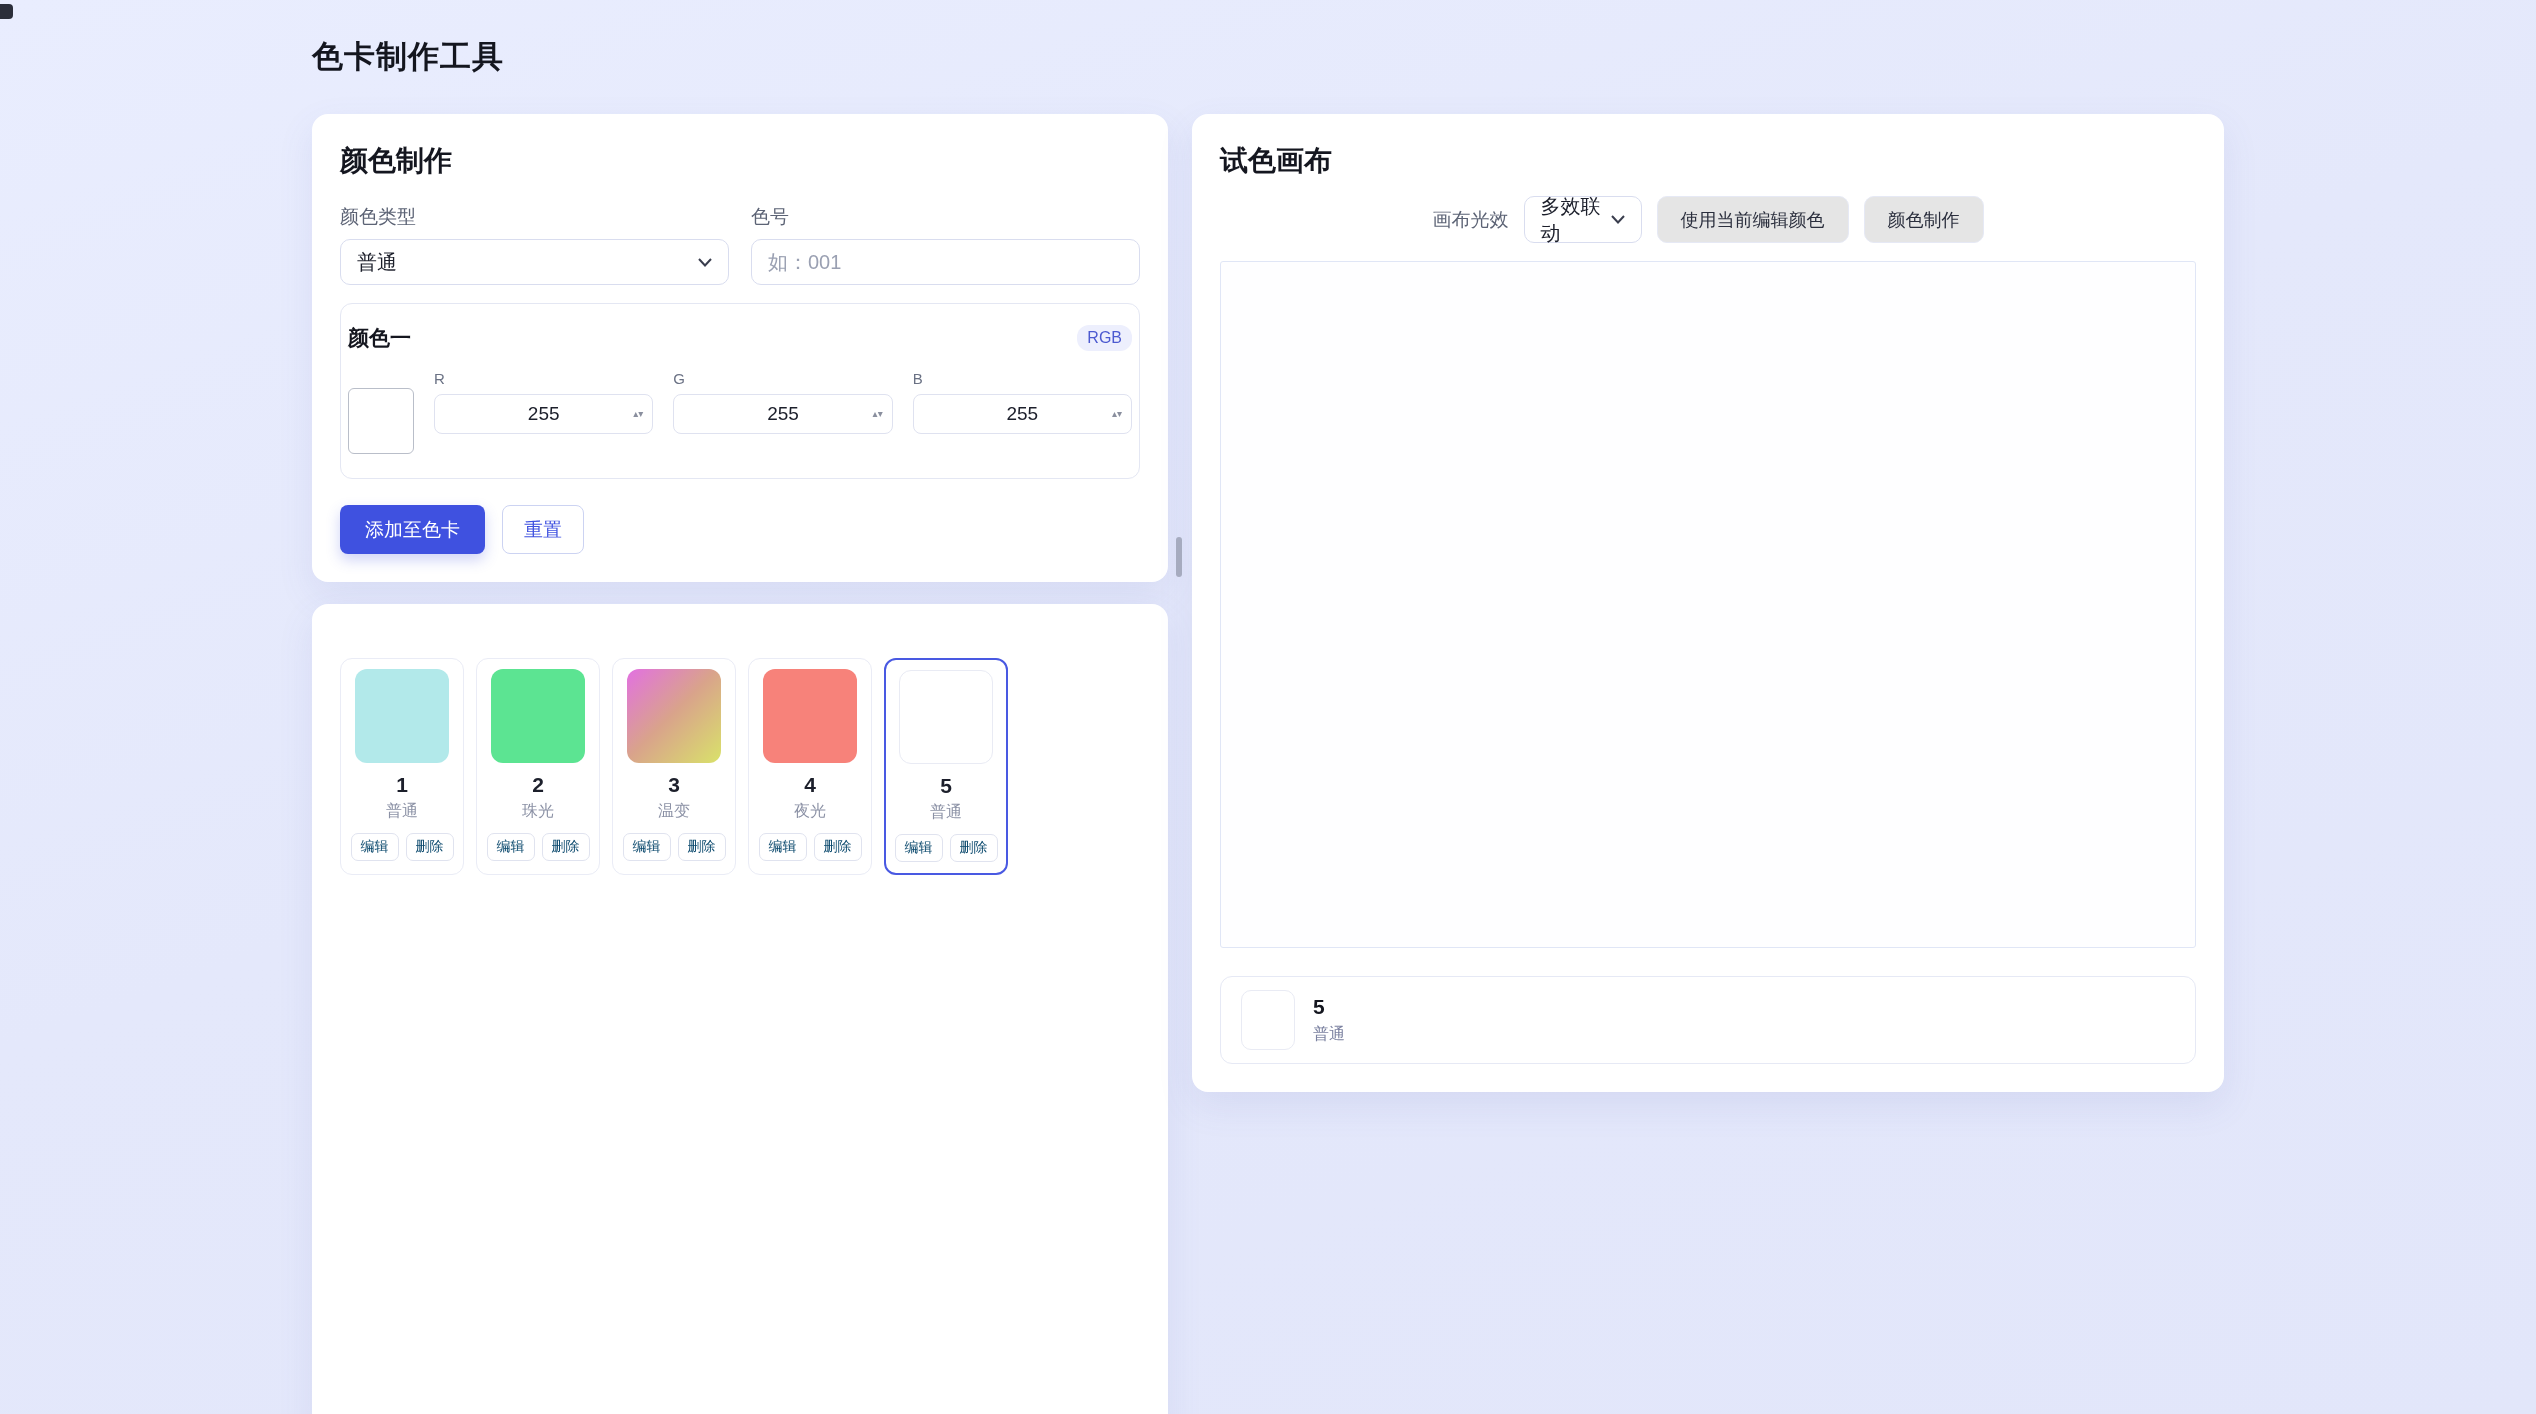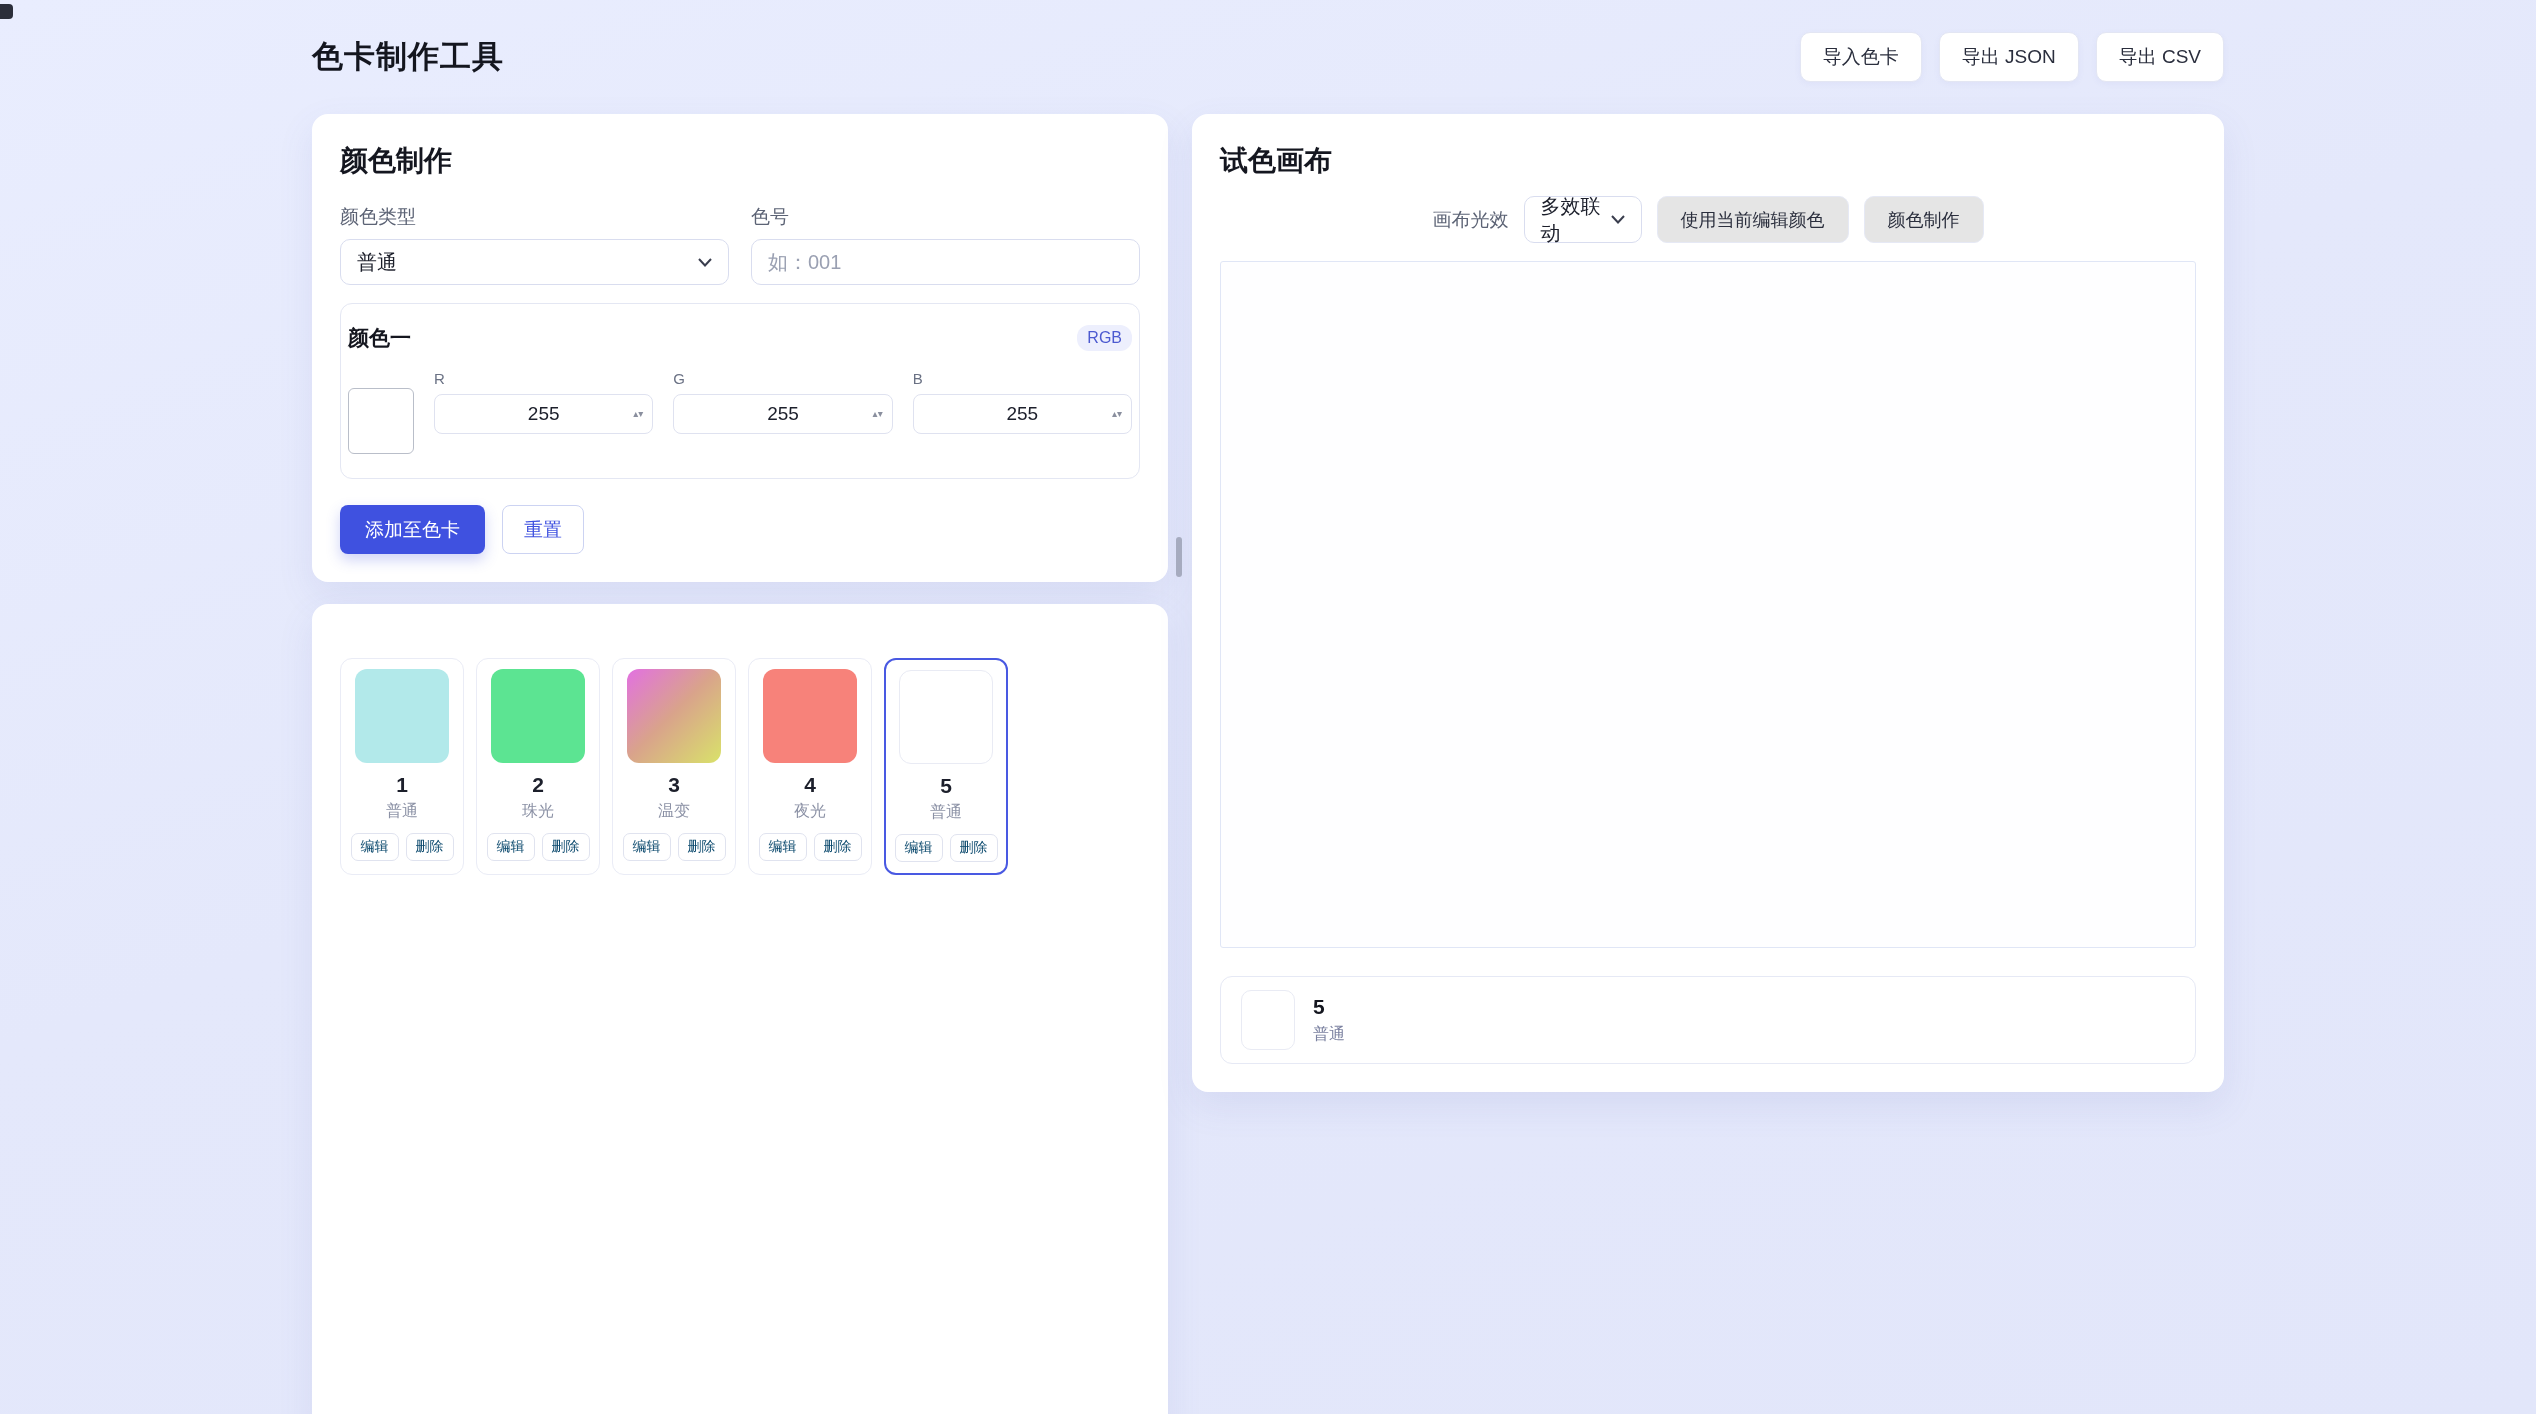--- a/index.html
+++ b/index.html
@@ -125,25 +125,20 @@
 </head>
 <body>
 
 <div class="corner-mark"></div>
 <div class="page-scrollthumb"></div>
 
 <div class="container">
 
   <div class="header">
     <div class="page-title">色卡制作工具</div>
-    <div class="header-actions">
-      <button class="btn-ghost">导入色卡</button>
-      <button class="btn-ghost">导出 JSON</button>
-      <button class="btn-ghost">导出 CSV</button>
-    </div>
   </div>
 
   <div class="main">
 
     <div class="col-left">
 
       <div class="panel">
         <div class="panel-title">颜色制作</div>
 
         <div class="form-row">

